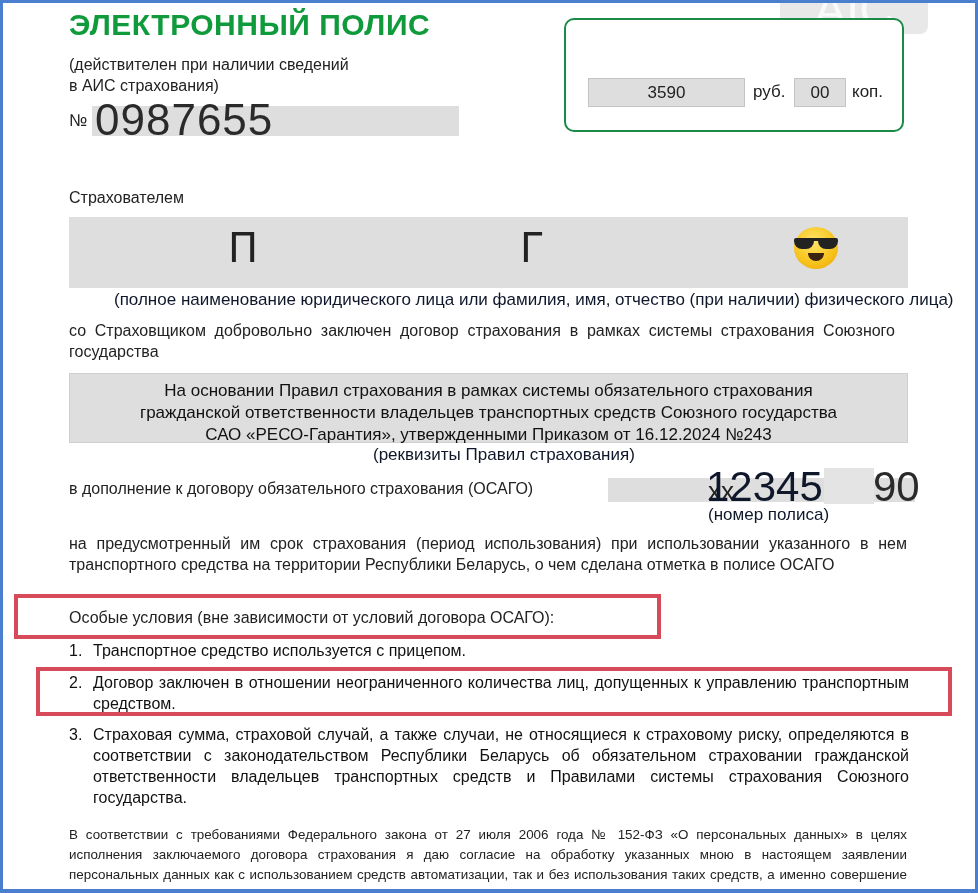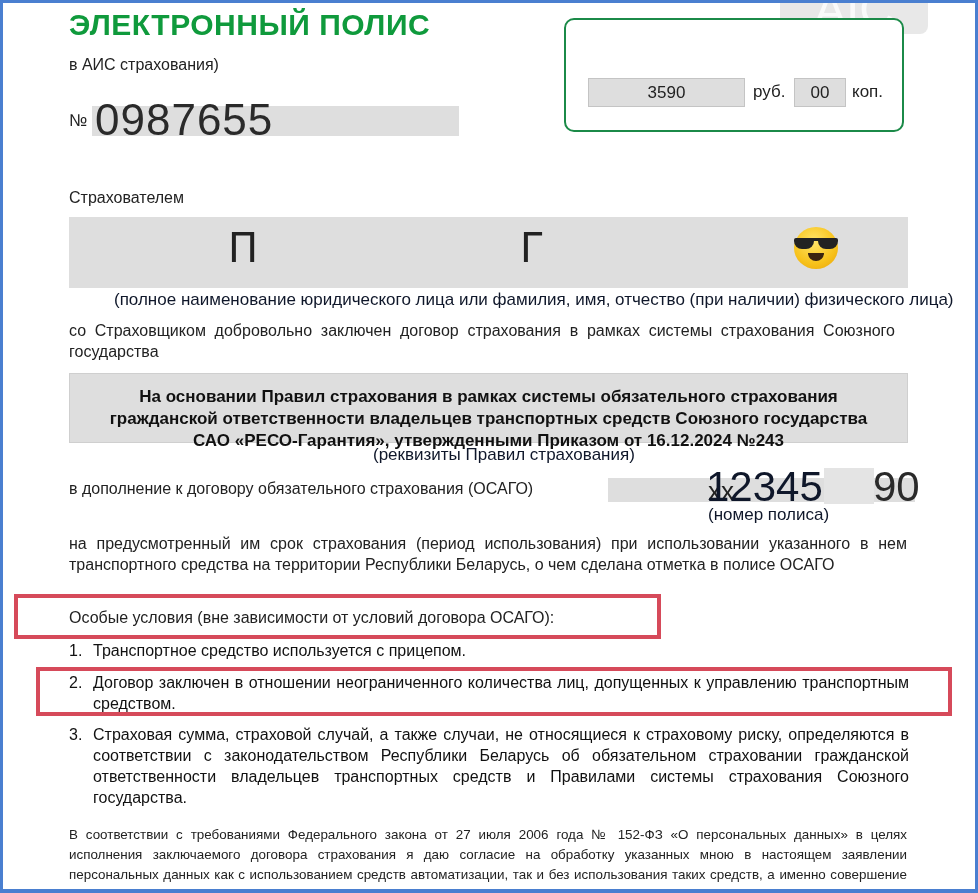--- a/index.html
+++ b/index.html
@@ -54,21 +54,21 @@
   .emoji .glasses-l, .emoji .glasses-r { position: absolute; top: 11px; width: 20px; height: 11px; background: #222; border-radius: 2px 2px 8px 8px; }
   .emoji .glasses-l { left: 0px; }
   .emoji .glasses-r { right: 0px; }
   .emoji .bridge { position: absolute; top: 11px; left: 14px; width: 16px; height: 3px; background: #222; }
   .emoji .mouth { position: absolute; top: 26px; left: 14px; width: 16px; height: 8px; background: #3a2310; border-radius: 0 0 10px 10px; }
 
   .caption { font-size: 17px; color: #0f172a; white-space: nowrap; }
   .para { font-size: 16px; line-height: 21px; color: #222; text-align: justify; }
   .rules-box {
     left: 69px; top: 373px; width: 839px; height: 70px; background: #dedede; border: 1px solid #cfcfcf; box-sizing: border-box;
-    text-align: center; font-size: 17px; line-height: 22px; padding-top: 12px; color: #111; font-weight: bold;
+    text-align: center; font-size: 17px; line-height: 22px; padding-top: 6px; color: #111;
   }
   .osago-field { left: 608px; top: 478px; width: 307px; height: 24px; background: #dedede; }
   .osago-prefix { left: 708px; top: 476px; font-size: 26px; color: #222; }
   .osago-number { left: 706px; top: 464px; font-size: 42px; color: #0f172a; line-height: 46px; }
   .osago-tail { left: 873px; top: 464px; font-size: 42px; color: #2a2a2a; line-height: 46px; }
   .osago-blur { left: 824px; top: 468px; width: 50px; height: 36px; background: #e4e4e4; }
 
   .red-box { border: 4px solid #d64a5a; box-sizing: border-box; }
   .list-item { font-size: 16px; line-height: 21px; color: #111; }
   .list-num { position: absolute; left: 0; top: 0; }
@@ -77,20 +77,21 @@
 </style>
 </head>
 <body>
 
 <div class="frame"></div>
 
 <div class="abs watermark">AIC</div>
 
 <div class="abs title">ЭЛЕКТРОННЫЙ ПОЛИС</div>
 <div class="abs subtitle">
+  <div>(действителен при наличии сведений</div>
   <div>в АИС страхования)</div>
 </div>
 <div class="abs num-field"></div>
 <div class="abs num-label">№</div>
 <div class="abs num-value">0987655</div>
 
 <div class="abs premium-box">
   <div class="abs rub-field">3590</div>
   <div class="abs rub-label">руб.</div>
   <div class="abs kop-field">00</div>

